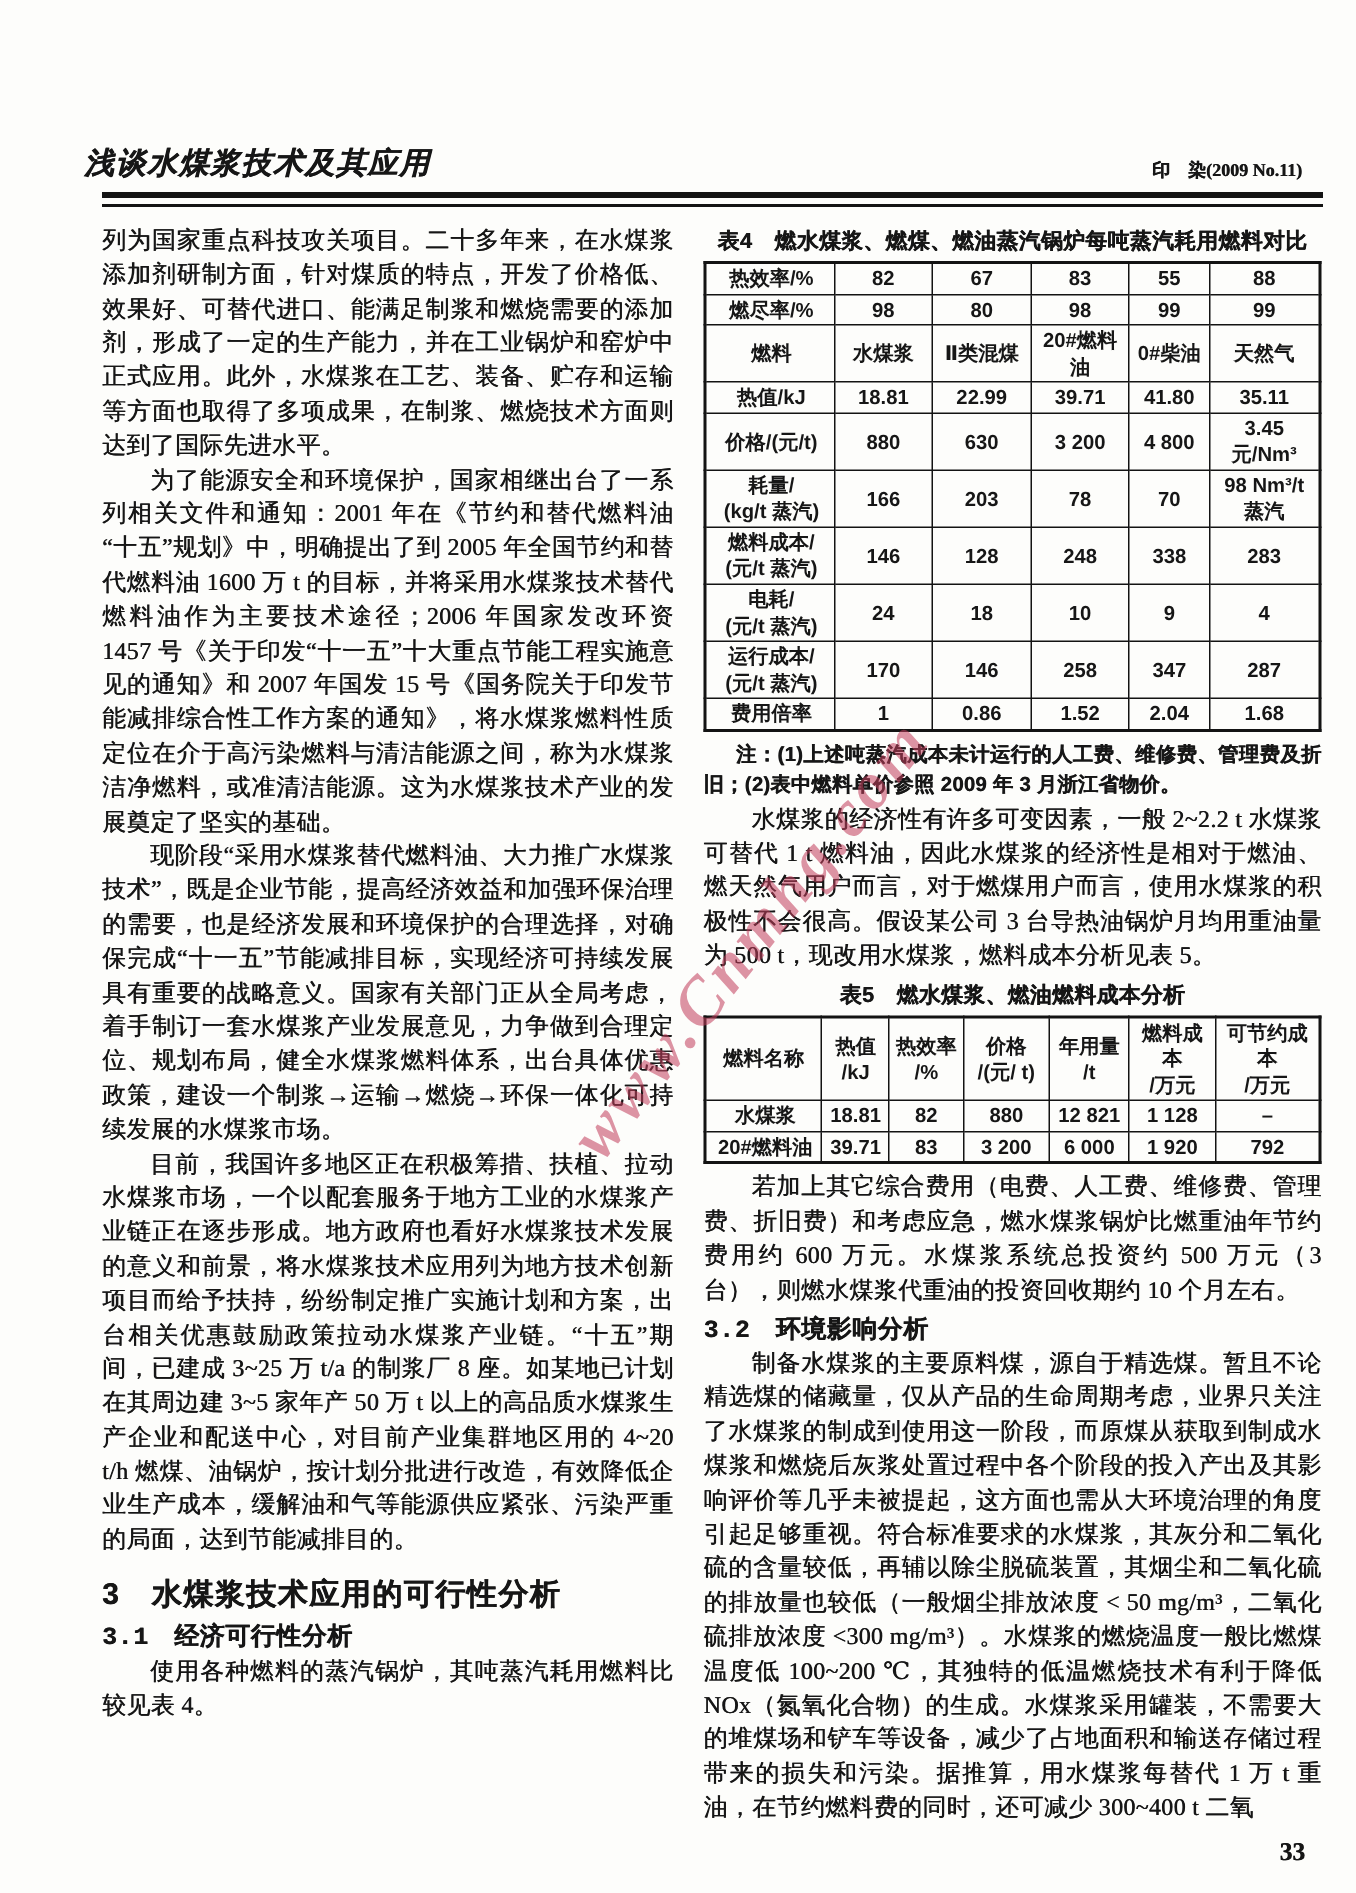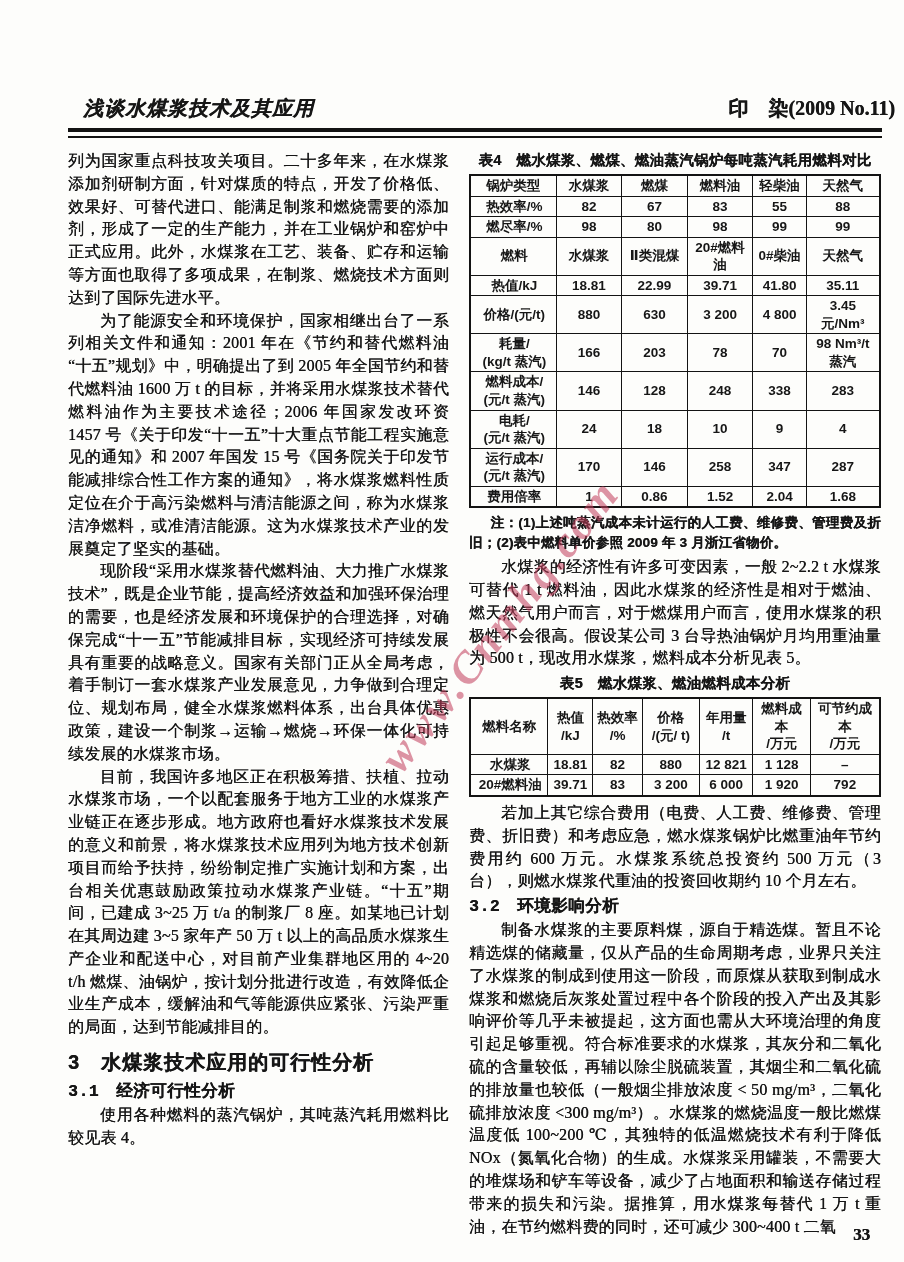--- a/index.html
+++ b/index.html
@@ -10,30 +10,30 @@
     color:#161616;
     overflow:hidden;
     position:relative;
   }
   .page{
     position:absolute;inset:0;
     background:#fdfdfb;
   }
   
   .hdr{
-    position:absolute;left:83px;top:92px;width:812px;height:30px;
+    position:absolute;left:56px;top:92px;width:812px;height:30px;
     display:flex;justify-content:space-between;align-items:flex-end;
   }
   .hdr-left{
     font-size:20px;font-weight:bold;font-style:italic;
     letter-spacing:1px;
     text-shadow:.4px 0 0 #161616;
   }
   .hdr-right{
-    font-size:20px;font-weight:bold;
+    font-size:12px;font-weight:bold;
     text-shadow:.3px 0 0 #161616;
   }
   .hdr-rule{
     position:absolute;left:68px;top:128px;width:814px;height:4px;
     border-top:4px solid #131313;
     border-bottom:2px solid #131313;
   }
   
   .col{position:absolute;top:150px;}
   .col-left{left:68px;width:381px;}
@@ -137,28 +137,20 @@
     <table class="datatable">
       <colgroup>
         <col style="width:21%">
           <col style="width:16%">
           <col style="width:16%">
         <col style="width:16%">
           <col style="width:13%">
           <col style="width:18%">
       </colgroup>
       <tbody>
-          <tr>
-            <td>锅炉类型</td>
-            <td>水煤浆</td>
-            <td>燃煤</td>
-            <td>燃料油</td>
-            <td>轻柴油</td>
-            <td>天然气</td>
-          </tr>
           <tr>
             <td class="label">热效率/%</td>
             <td>82</td>
             <td>67</td>
             <td>83</td>
             <td>55</td>
             <td>88</td>
           </tr>
           <tr>
             <td class="label">燃尽率/%</td>

